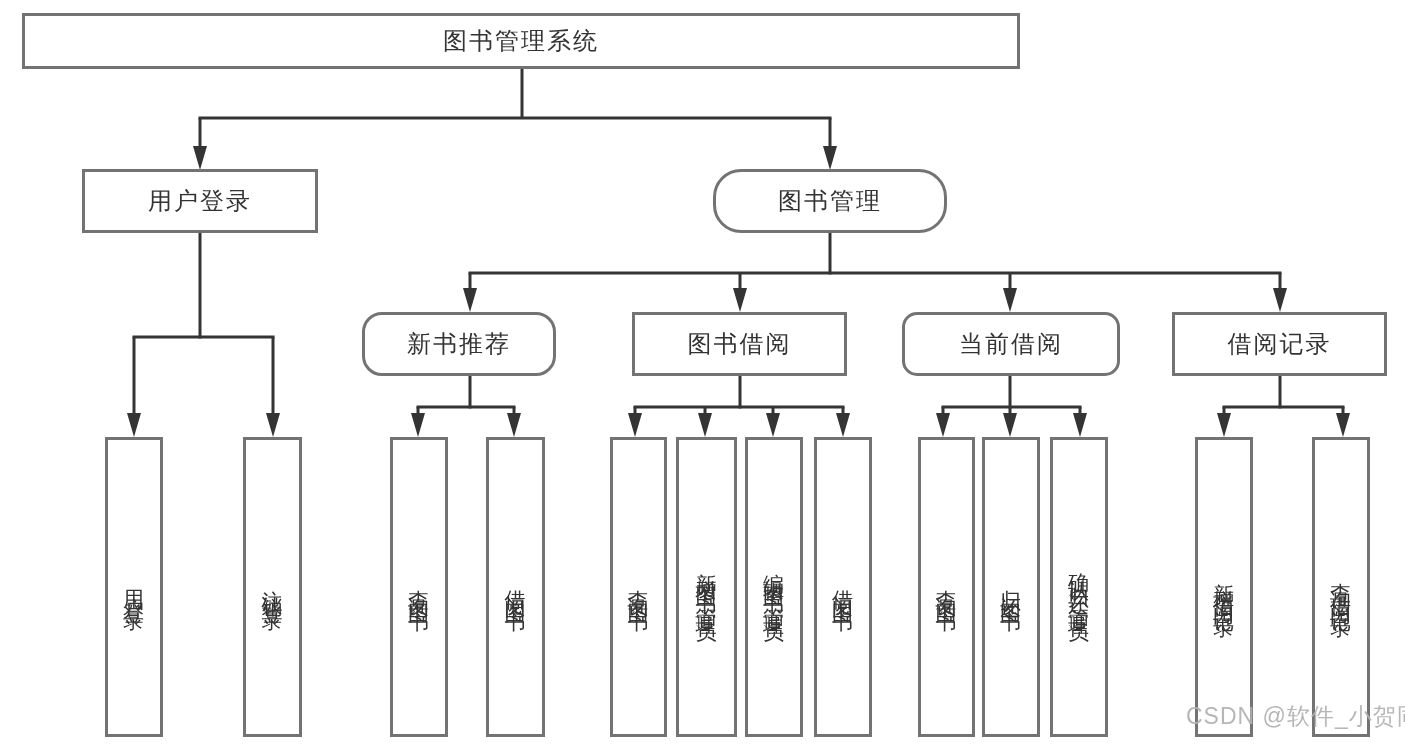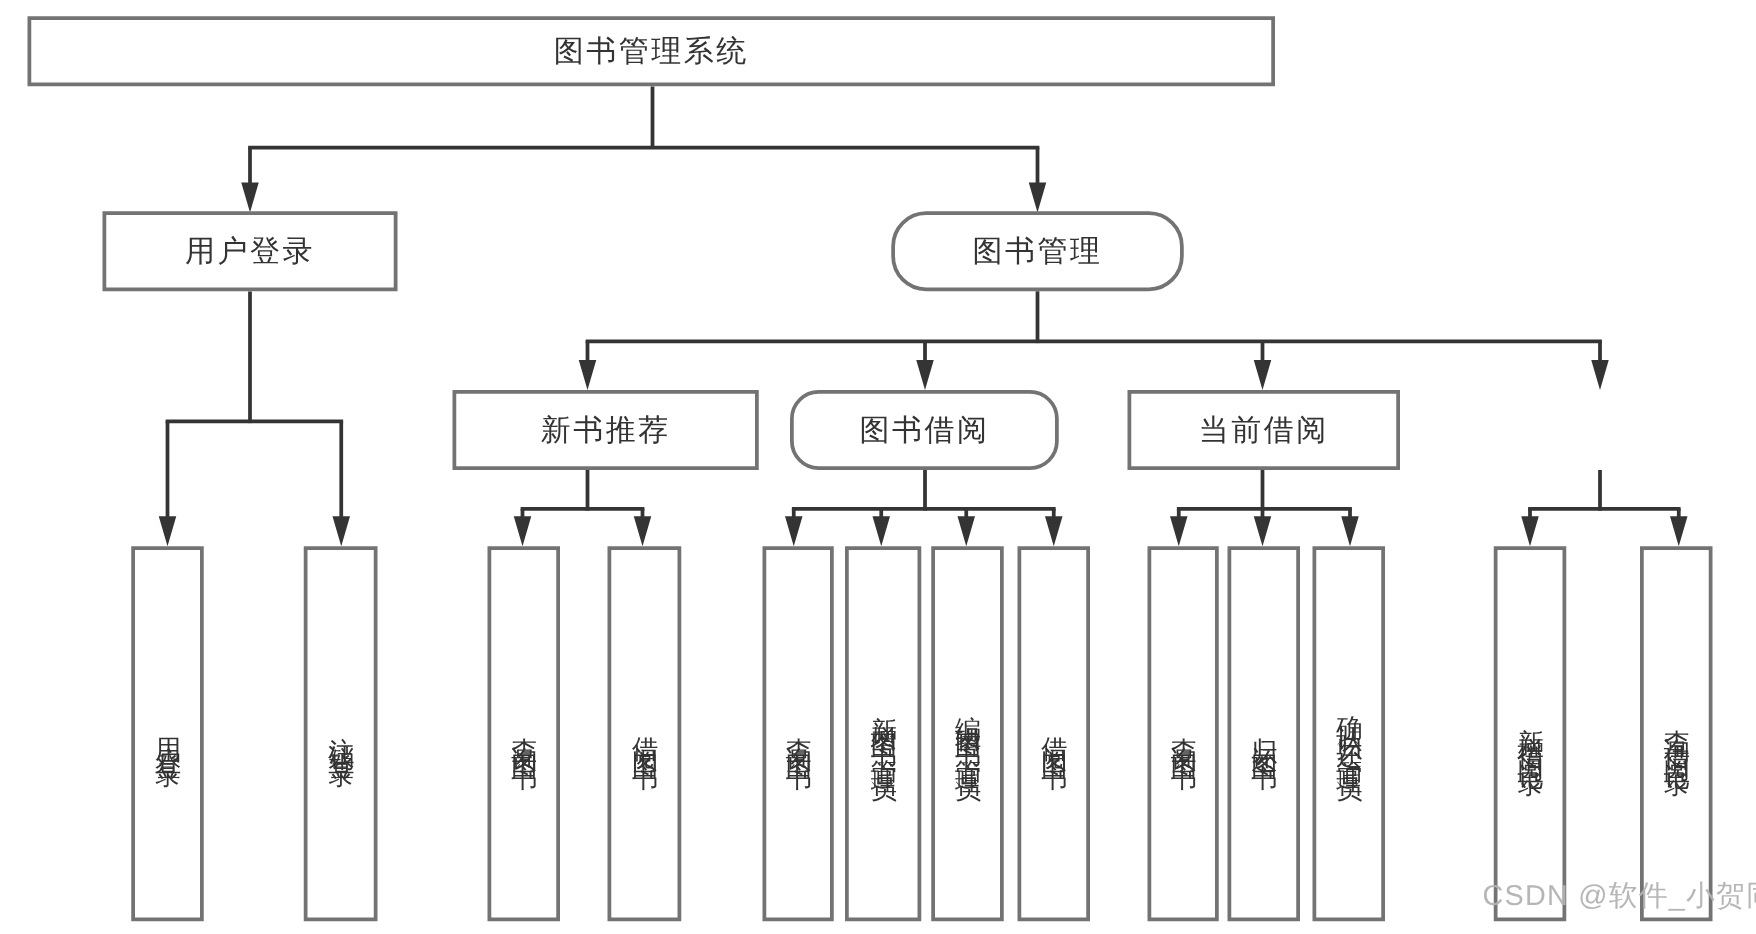--- a/index.html
+++ b/index.html
@@ -119,28 +119,31 @@
     <span>图书管理系统</span>
   </div>
 
   <div class="node h-node" style="left:82px; top:169px; width:236px; height:64px;">
     <span>用户登录</span>
   </div>
   <div class="node h-node" style="left:713px; top:169px; width:234px; height:64px;border-radius:28px;">
     <span>图书管理</span>
   </div>
 
-  <div class="node h-node" style="left:362px; top:312px; width:245px; height:64px;">
+  <div class="node h-node" style="left:362px; top:312px; width:194px; height:64px;border-radius:20px;">
     <span>新书推荐</span>
   </div>
-  <div class="node h-node" style="left:632px; top:312px; width:215px; height:64px;border-radius:23px;">
+  <div class="node h-node" style="left:632px; top:312px; width:215px; height:64px;">
     <span>图书借阅</span>
   </div>
-  <div class="node h-node" style="left:902px; top:312px; width:218px; height:64px;">
+  <div class="node h-node" style="left:902px; top:312px; width:218px; height:64px;border-radius:15px;">
     <span>当前借阅</span>
+  </div>
+  <div class="node h-node" style="left:1172px; top:312px; width:215px; height:64px;">
+    <span>借阅记录</span>
   </div>
 
   <div class="node v-node" style="left:105px; top:437px; width:58px; height:300px;">
     <span class="v-text">用户登录</span>
   </div>
   <div class="node v-node" style="left:243px; top:437px; width:59px; height:300px;">
     <span class="v-text">注销登录</span>
   </div>
 
   <div class="node v-node" style="left:390px; top:437px; width:58px; height:300px;">

